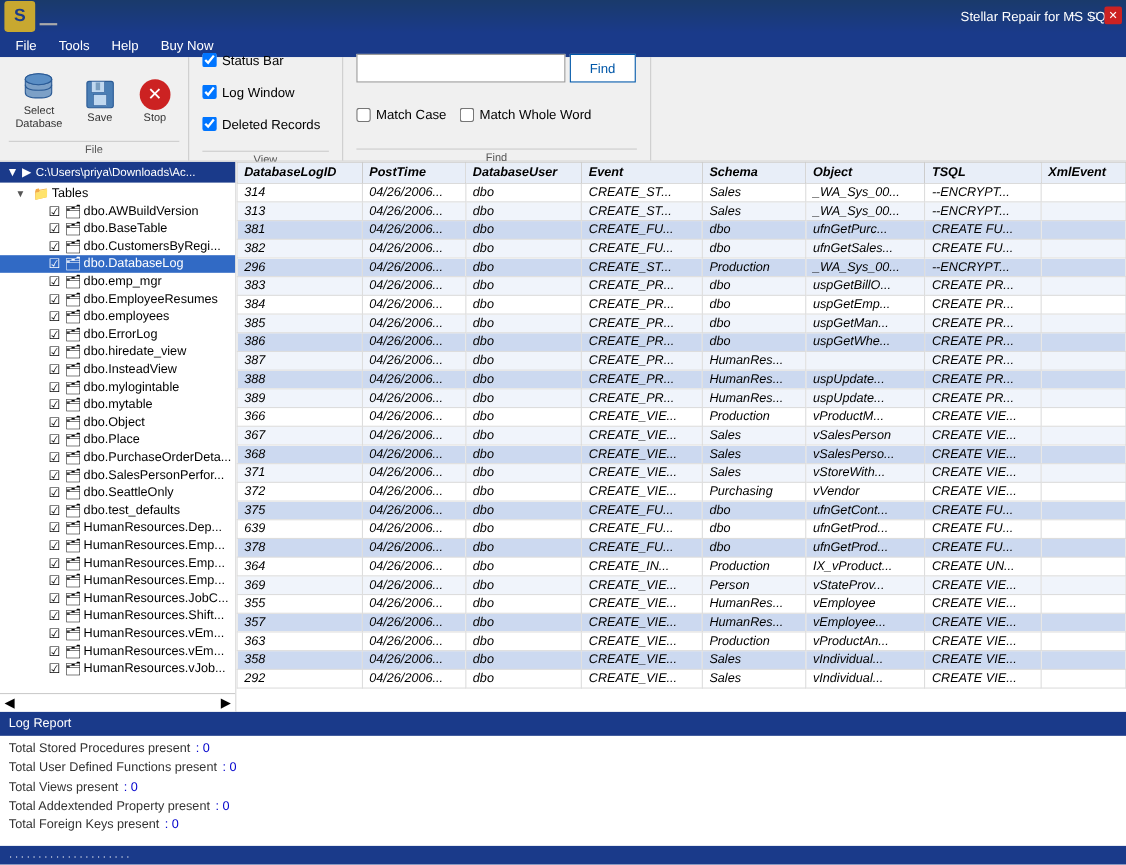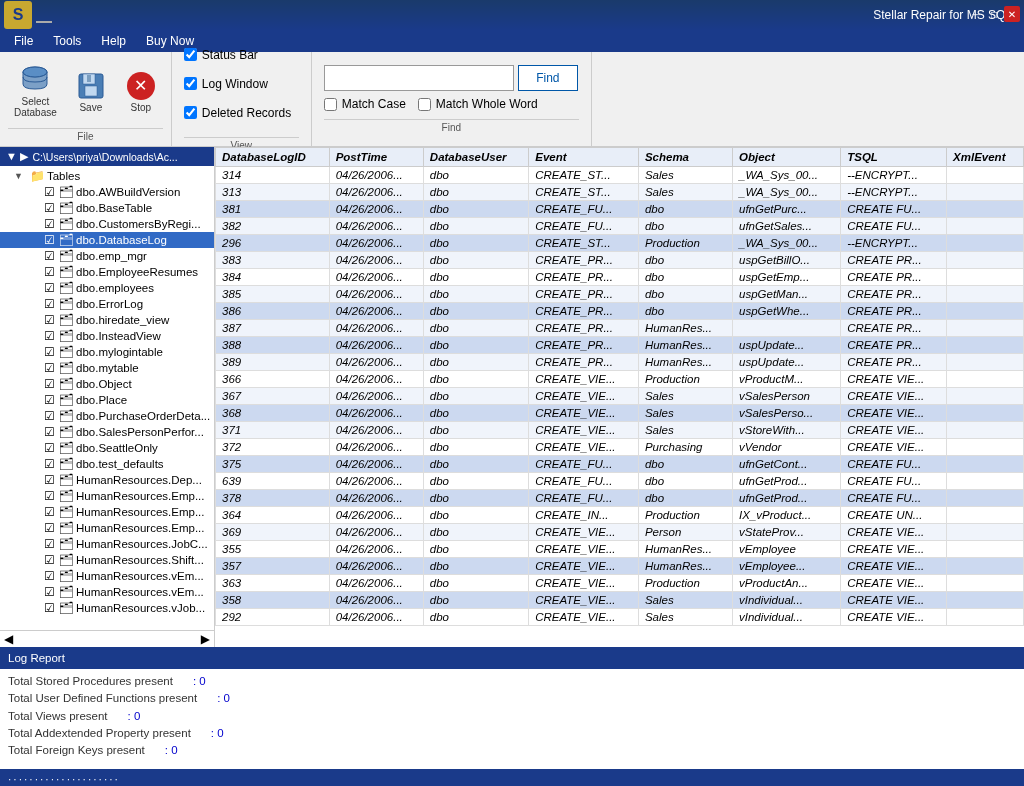--- a/index.html
+++ b/index.html
@@ -108,21 +108,21 @@
       display: flex;
       align-items: center;
       gap: 5px;
       font-size: 12px;
     }
     .checkbox-row input { width: 13px; height: 13px; }
     .find-group {
       display: flex;
       flex-direction: column;
       padding: 8px 12px;
-      gap: 6px;
+      gap: 22px;
       justify-content: center;
       border-right: 1px solid #ccc;
     }
     .find-top {
       display: flex;
       gap: 4px;
       align-items: center;
     }
     .find-input {
       width: 190px;
@@ -246,21 +246,21 @@
     }
     #log-body {
       background: white;
       padding: 4px 8px;
       font-size: 11.5px;
       height: 100px;
       overflow: auto;
     }
     .log-row {
       display: flex;
-      gap: 20px;
+      gap: 5px;
       line-height: 1.5;
     }
     .log-key { color: #333; }
     .log-val { color: #0000cc; font-weight: 500; }
 
     #status-bar {
       background: #1a3a8a;
       color: white;
       height: 20px;
       display: flex;

